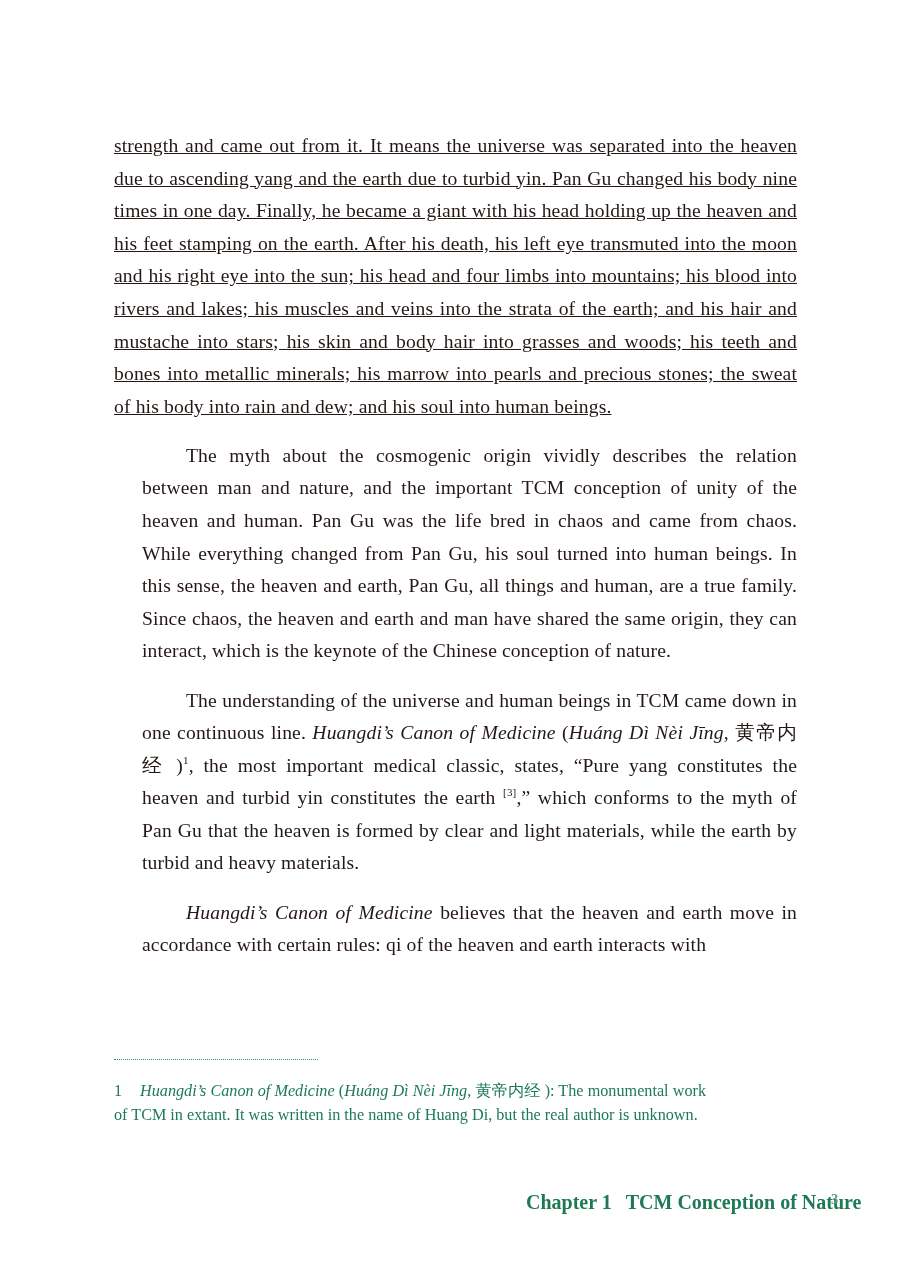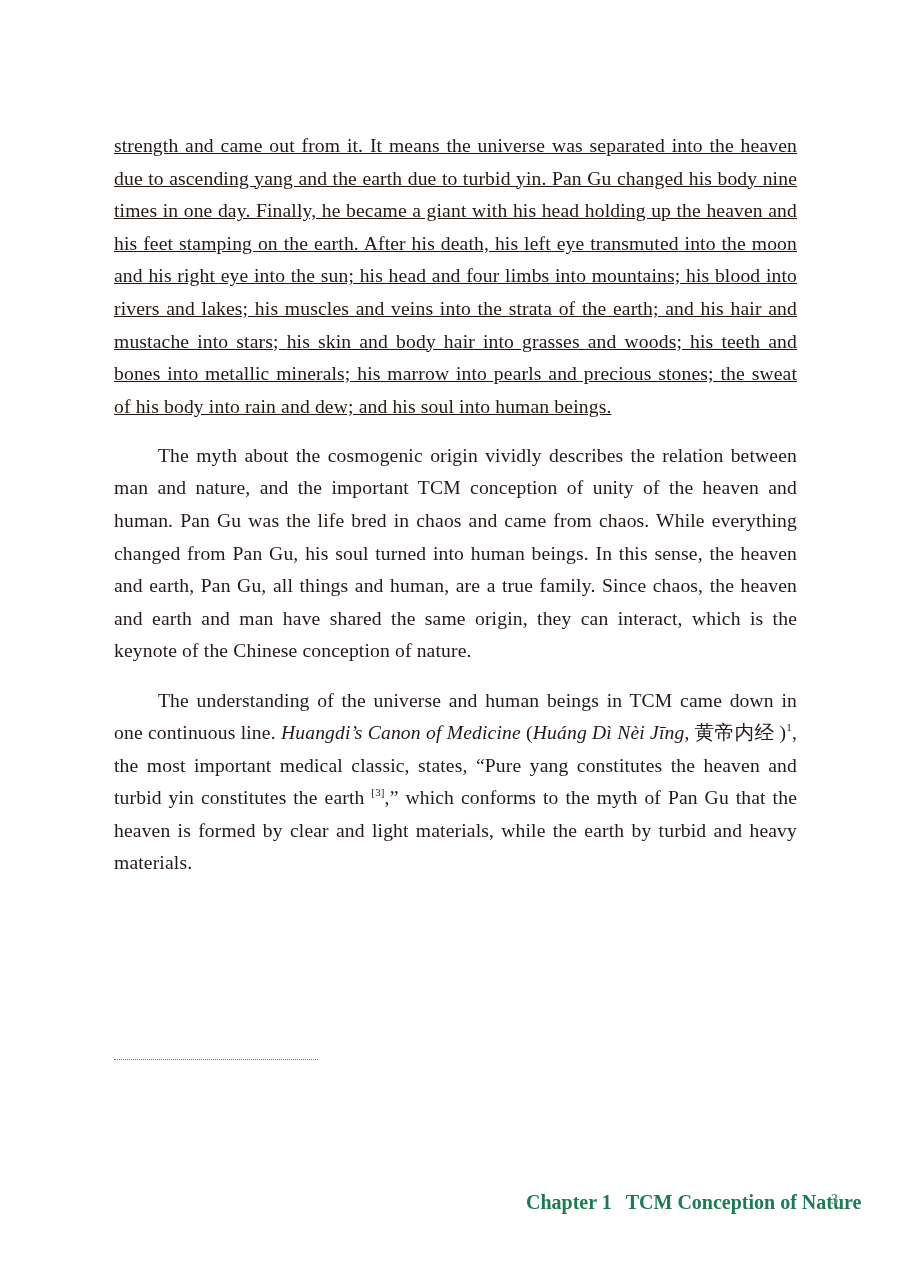--- a/index.html
+++ b/index.html
@@ -31,20 +31,21 @@
       line-height: 32.6px;
       text-align: justify;
       letter-spacing: 0.15px;
       color: #231815;
     }
     .para {
       margin: 0 0 16.5px 0;
     }
     .para.indent {
       text-indent: 44px;
+      margin-left: 28px;
     }
     .para.first {
       text-indent: 0;
       text-decoration: underline;
     }
     em, .ital {
     }
     sup {
       font-size: 11px;
       line-height: 0;
@@ -101,22 +102,24 @@
 
 <div class="page">
 
   <div class="body-text">
     <p class="para first">strength and came out from it. It means the universe was separated into the heaven due to ascending yang and the earth due to turbid yin. Pan Gu changed his body nine times in one day. Finally, he became a giant with his head holding up the heaven and his feet stamping on the earth. After his death, his left eye transmuted into the moon and his right eye into the sun; his head and four limbs into mountains; his blood into rivers and lakes; his muscles and veins into the strata of the earth; and his hair and mustache into stars; his skin and body hair into grasses and woods; his teeth and bones into metallic minerals; his marrow into pearls and precious stones; the sweat of his body into rain and dew; and his soul into human beings.</p>
 
     <p class="para indent">The myth about the cosmogenic origin vividly describes the relation between man and nature, and the important TCM conception of unity of the heaven and human. Pan Gu was the life bred in chaos and came from chaos. While everything changed from Pan Gu, his soul turned into human beings. In this sense, the heaven and earth, Pan Gu, all things and human, are a true family. Since chaos, the heaven and earth and man have shared the same origin, they can interact, which is the keynote of the Chinese conception of nature.</p>
 
     <p class="para indent"><span>The understanding of the universe and human beings in TCM came down in one continuous line. </span><em>Huangdi’s Canon of Medicine</em><span> (</span><em>Huáng Dì Nèi Jīng</em><span>, 黄帝内经 )</span><sup>1</sup><span>, the most important medical classic, states, “Pure yang constitutes the heaven and turbid yin constitutes the earth </span><sup>[3]</sup><span>,” which conforms to the myth of Pan Gu that the heaven is formed by clear and light materials, while the earth by turbid and heavy materials.</span></p>
 
+    <p class="para indent"><em>Huangdi’s Canon of Medicine</em><span> believes that the heaven and earth move in accordance with certain rules: qi of the heaven and earth interacts with</span></p>
   </div>
 
   <div class="footnote-rule"></div>
 
+  <div class="footnote"><span class="fn-num">1</span><em>Huangdi’s Canon of Medicine</em><span> (</span><em>Huáng Dì Nèi Jīng</em><span>, 黄帝内经 )</span><span>: The monumental work of TCM in extant. It was written in the name of Huang Di, but the real author is unknown.</span></div>
 
   <div class="running-footer"><span class="chap-num">Chapter 1</span><span>TCM Conception of Nature</span></div>
 
   <div class="page-number">3</div>
 
 </div>
 
 </body></html>

